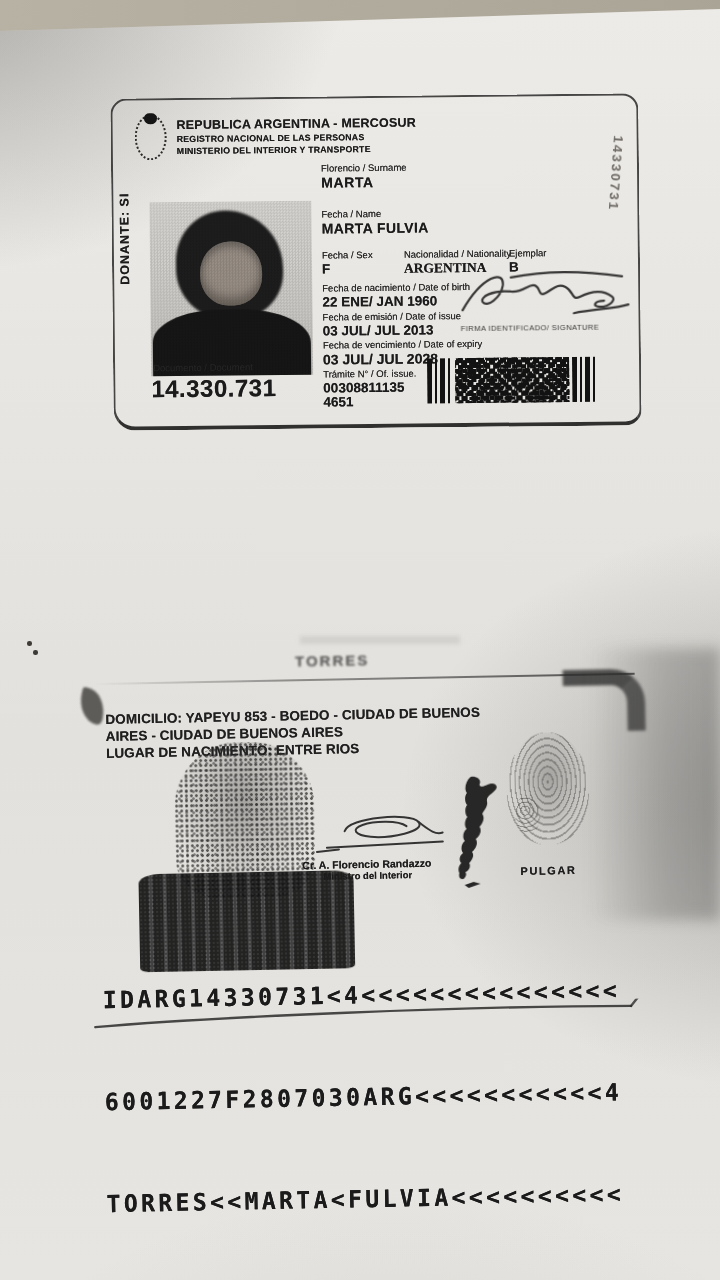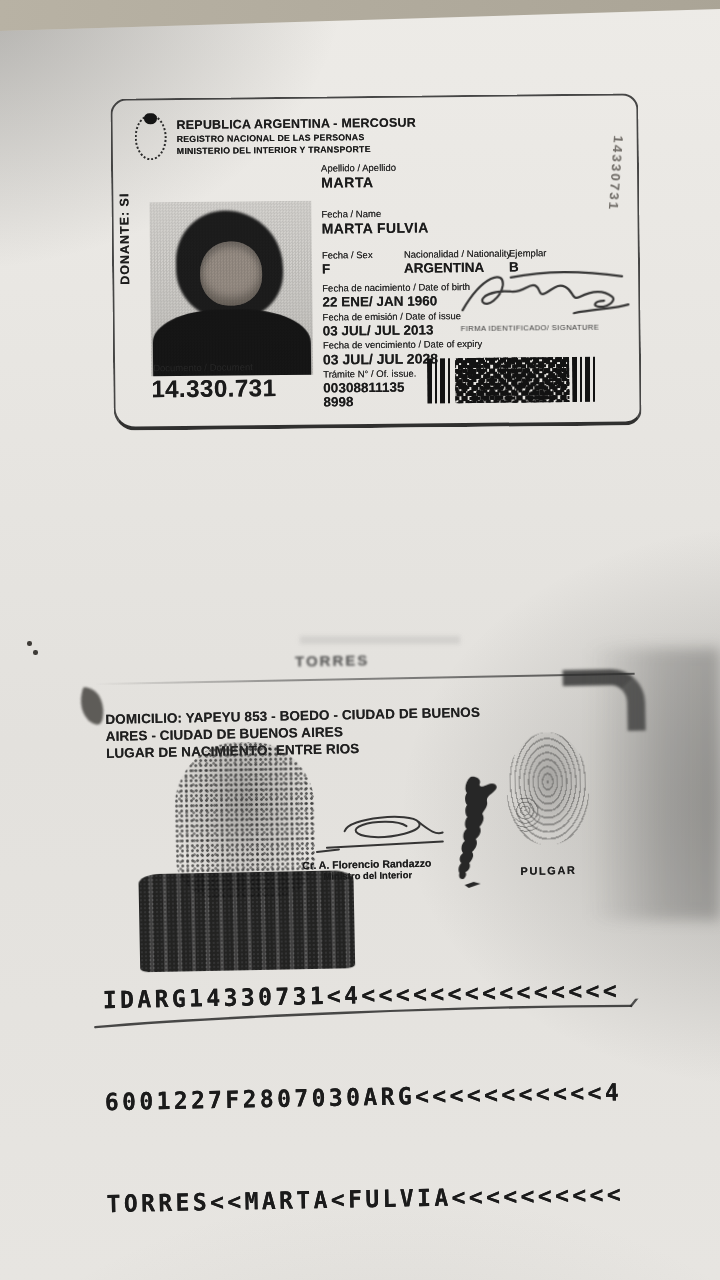--- a/index.html
+++ b/index.html
@@ -44,21 +44,21 @@
     box-shadow:inset 0 -8px 10px rgba(60,55,50,.5),inset 0 6px 6px rgba(40,40,40,.35);}
   .pbody{position:absolute;left:1%;bottom:-6%;width:98%;height:44%;background:#161616;
     border-radius:42% 44% 0 0;filter:blur(.6px);}
   .photo::after{content:"";position:absolute;inset:0;opacity:.16;
     background:repeating-conic-gradient(#555 0% 25%,transparent 0% 50%) 0 0/3px 3px;
     mix-blend-mode:multiply;}
   
   .f-surname-l{left:208px;top:64px;}   .f-surname{left:208px;top:76px;font-size:14px;letter-spacing:.6px;}
   .f-name-l{left:208px;top:110px;}     .f-name{left:208px;top:122px;font-size:14px;letter-spacing:.4px;}
   .f-sex-l{left:208px;top:151px;}      .f-sex{left:208px;top:163px;}
-  .f-nat-l{left:290px;top:151px;}      .f-nat{left:290px;top:163px;}
+  .f-nat-l{left:290px;top:151px;}      .f-nat{left:290px;top:163px;font-family:Liberation Serif, serif;}
   .f-ej-l{left:395px;top:151px;text-align:center;}       .f-ej{left:395px;top:163px;}
   .f-birth-l{left:208px;top:184px;}    .f-birth{left:208px;top:196px;}
   .f-issue-l{left:208px;top:213px;}    .f-issue{left:208px;top:225px;}
   .f-exp-l{left:208px;top:241px;}      .f-exp{left:208px;top:253px;font-size:14px;}
   .f-tram-l{left:208px;top:270px;}     .f-tram{left:208px;top:282px;font-weight:bold;}
   .f-office{left:208px;top:296px;font-weight:bold;}
   .f-doc-l{left:38px;top:262px;}
   .f-doc{left:36px;top:275px;font-size:24px;letter-spacing:.5px;}
   .sig-front{position:absolute;left:338px;top:166px;width:182px;height:62px;filter:blur(.2px);}
   .sig-label{position:absolute;left:346px;top:227px;font-size:7.6px;letter-spacing:.4px;
@@ -138,39 +138,39 @@
       <div class="t2 ph">MINISTERIO DEL INTERIOR Y TRANSPORTE</div>
     </div>
     <div class="donor ph">DONANTE: SI</div>
 
     <div class="photo">
       <div class="hair"></div>
       <div class="face"></div>
       <div class="pbody"></div>
     </div>
 
-    <div class="lab ph f-surname-l">Apellido / Apellido</div>
+    <div class="lab ph f-surname-l">Florencio / Surname</div>
     <div class="val ph f-surname">MARTA</div>
     <div class="lab ph f-name-l">Fecha / Name</div>
     <div class="val ph f-name">MARTA FULVIA</div>
     <div class="lab ph f-sex-l">Fecha / Sex</div>
     <div class="val ph f-sex">F</div>
     <div class="lab ph f-nat-l">Nacionalidad / Nationality</div>
     <div class="val ph f-nat">ARGENTINA</div>
     <div class="lab ph f-ej-l">Ejemplar</div>
     <div class="val ph f-ej">B</div>
     <div class="lab ph f-birth-l">Fecha de nacimiento / Date of birth</div>
     <div class="val ph f-birth">22 ENE/ JAN 1960</div>
     <div class="lab ph f-issue-l">Fecha de emisión / Date of issue</div>
     <div class="val ph f-issue">03 JUL/ JUL 2013</div>
     <div class="lab ph f-exp-l">Fecha de vencimiento / Date of expiry</div>
     <div class="val ph f-exp">03 JUL/ JUL 2028</div>
     <div class="lab ph f-tram-l">Trámite N° / Of. issue.</div>
     <div class="val ph f-tram">00308811135</div>
-    <div class="val ph f-office">8998</div>
+    <div class="val ph f-office">4651</div>
     <div class="lab ph f-doc-l">Documento / Document</div>
     <div class="val ph f-doc">14.330.731</div>
 
     <svg class="sig-front" viewBox="0 0 180 60">
       <g fill="none" stroke="#1f1f1f" stroke-width="2.2" stroke-linecap="round" opacity=".88">
         <path d="M10,46 C30,12 52,6 50,22 C48,34 34,44 30,38 C27,33 40,26 58,28 C70,29 74,22 80,22 C88,22 84,34 92,30 C100,26 104,20 112,24 C120,28 118,38 126,34 C136,29 148,26 158,34 C162,37 156,44 146,44 C138,44 140,38 150,38"></path>
         <path d="M58,14 C90,8 130,8 168,14"></path>
         <path d="M120,50 C140,46 162,46 174,42"></path>
       </g>
     </svg>

